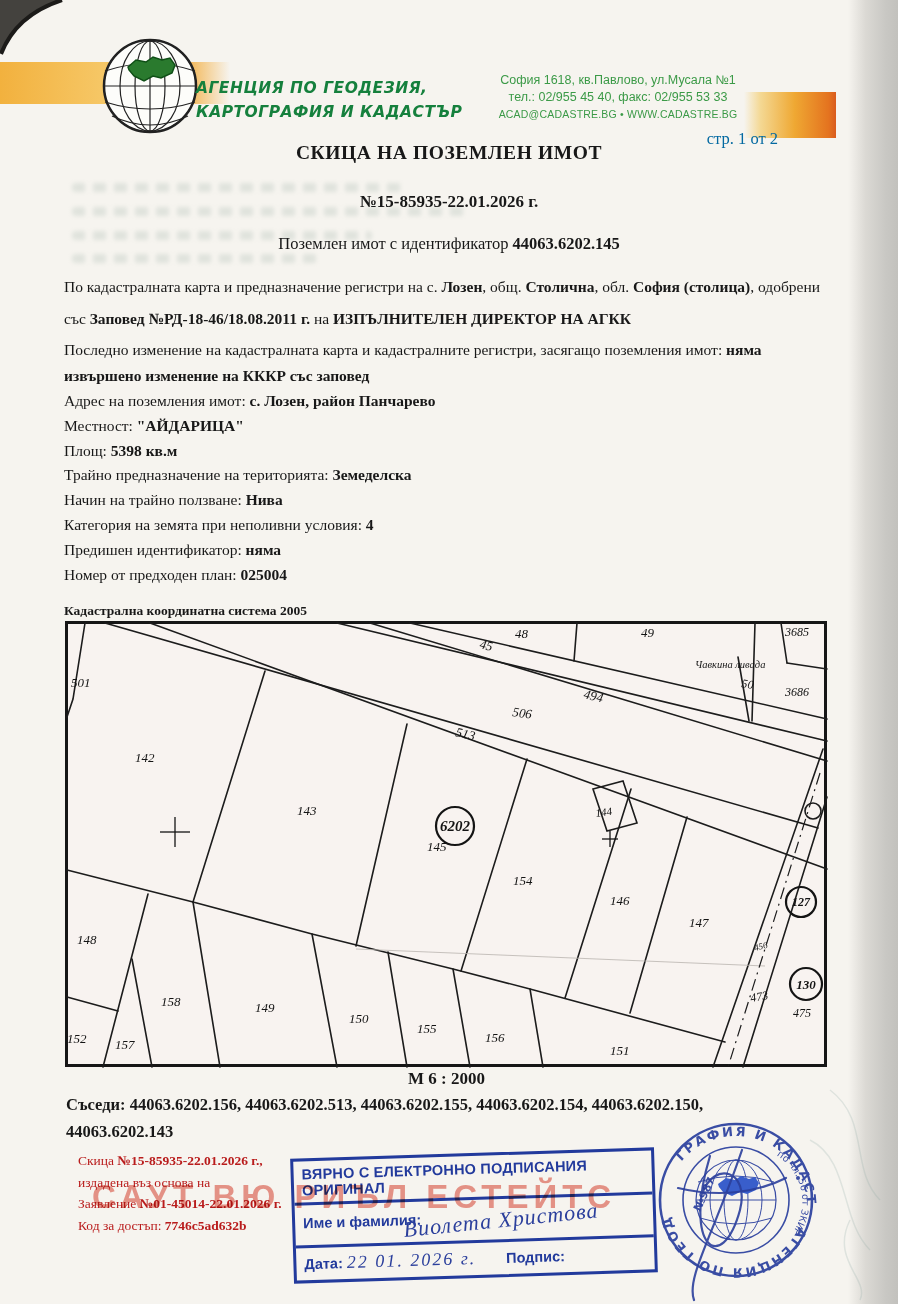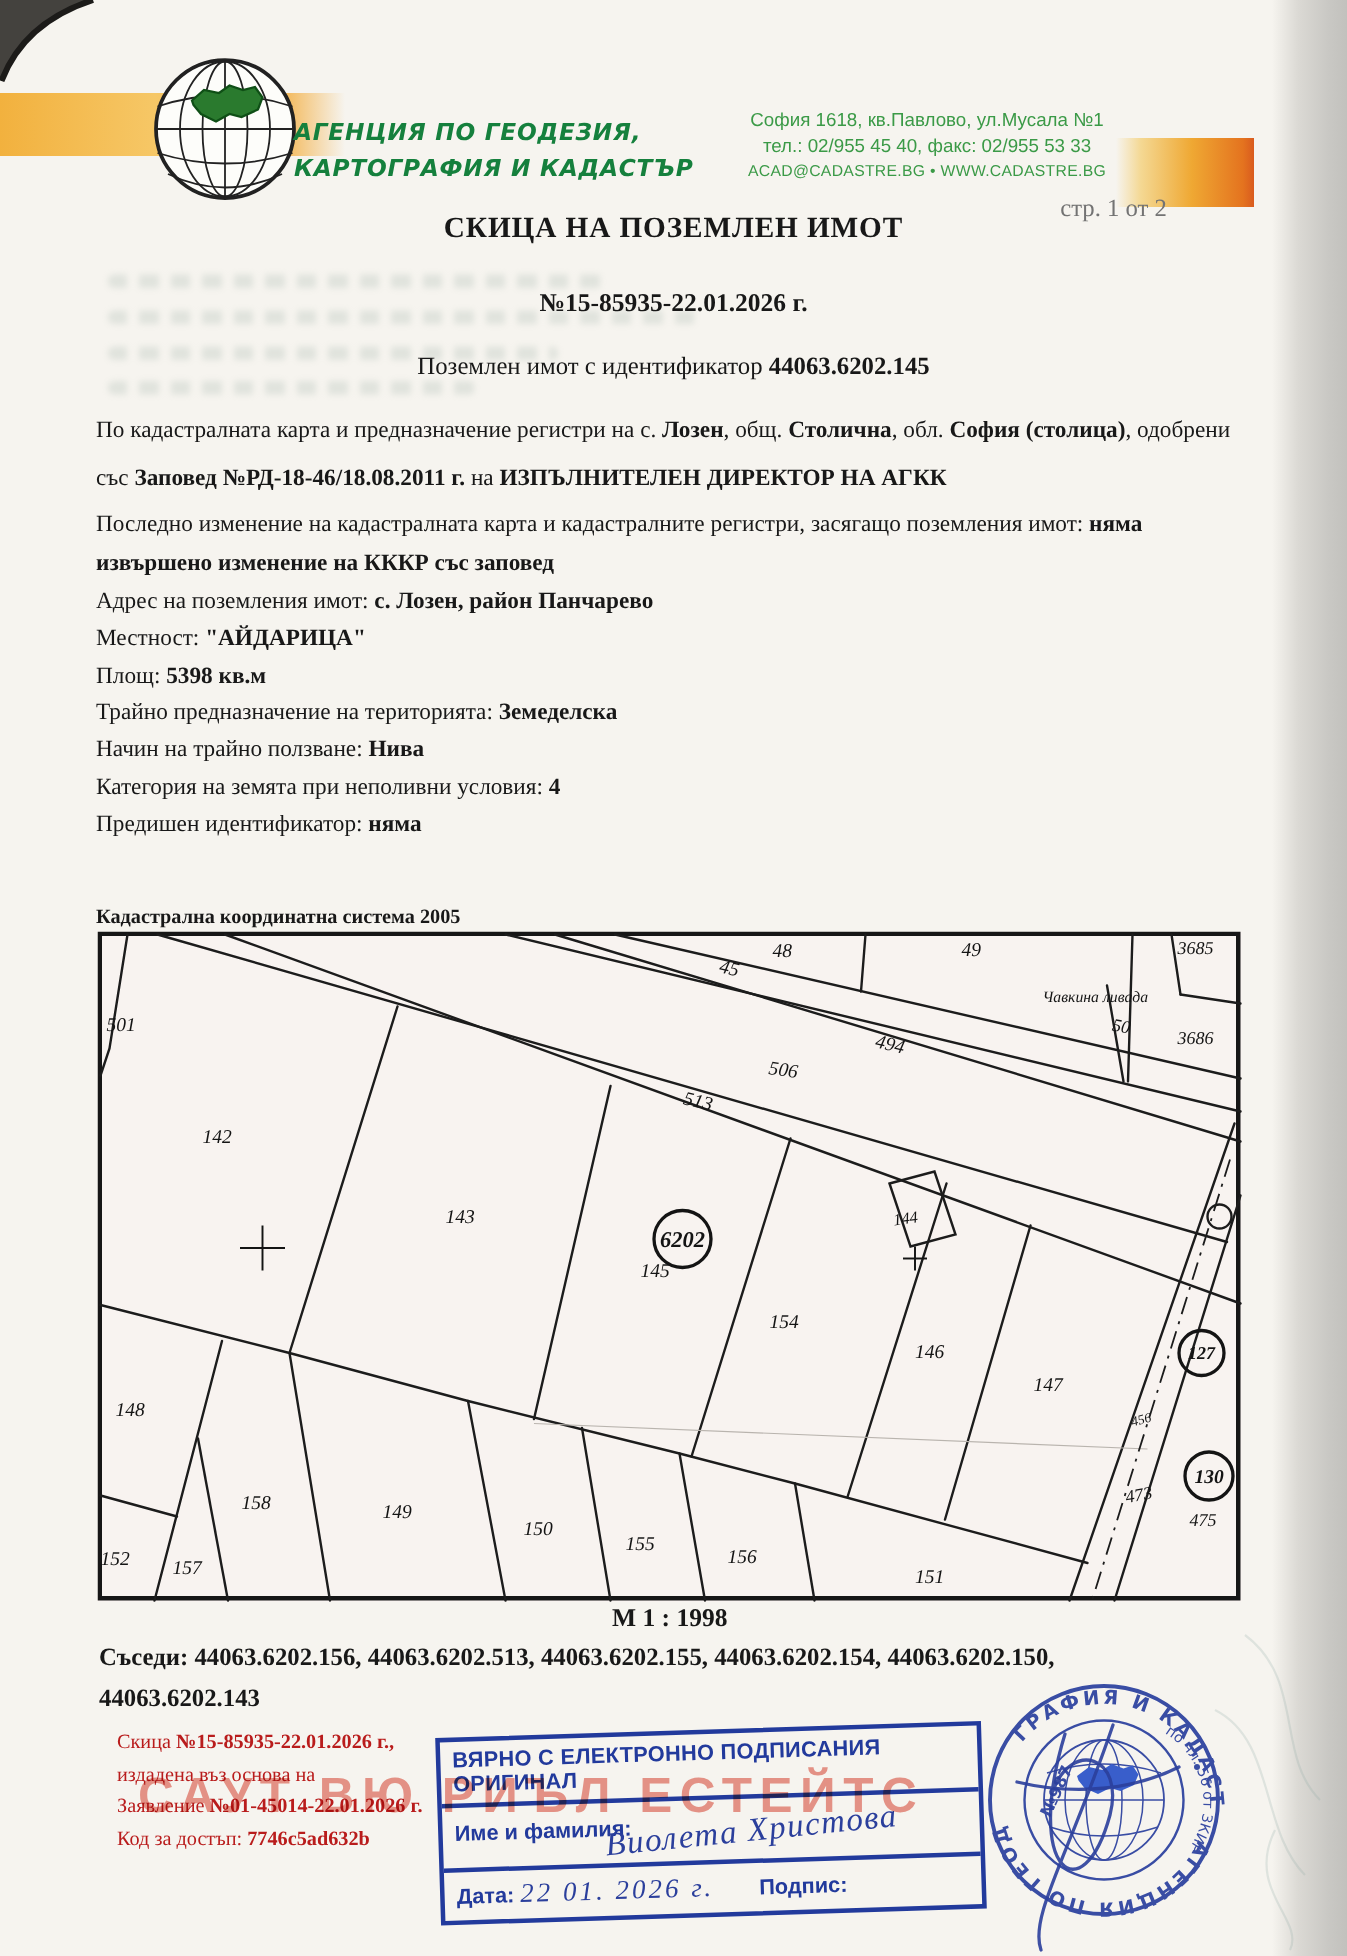--- a/index.html
+++ b/index.html
@@ -14,21 +14,21 @@
   
   .bar-left{left:0;top:62px;width:230px;height:42px;
      background:linear-gradient(90deg,#f2b13e 0%,#f6c766 45%,#f3b045 80%,rgba(246,244,239,0) 100%);}
   .bar-right{left:744px;top:92px;width:92px;height:46px;
      background:linear-gradient(90deg,rgba(246,244,239,0) 0%,#f4d893 18%,#efa833 55%,#e4731f 92%,#d95b1e 100%);}
   .agency-name{left:196px;top:76px;width:300px;font-family:"DejaVu Sans","Liberation Sans",sans-serif;
      font-weight:bold;font-style:italic;font-size:15.5px;line-height:24px;color:#15803d;letter-spacing:.5px;}
   .contact{left:488px;top:72px;width:260px;text-align:center;font-family:"Liberation Sans","DejaVu Sans",sans-serif;
      font-size:12.5px;line-height:17px;color:#3b9a47;}
   .contact .sm{font-size:10.5px;letter-spacing:.2px;}
-  .page-ind{left:668px;top:129px;width:110px;text-align:right;font-size:16.5px;color:#737373;}
+  .page-ind{left:668px;top:129px;width:110px;text-align:right;font-size:16.5px;color:#0369a1;}
   .title-main{left:0;top:142px;width:898px;text-align:center;font-size:19.5px;font-weight:bold;letter-spacing:.6px;}
   .title-num{left:0;top:192px;width:898px;text-align:center;font-size:17px;font-weight:bold;}
   .title-id{left:0;top:234px;width:898px;text-align:center;font-size:16.5px;}
   
   .bodytext{left:64px;top:271px;width:776px;font-size:15.5px;}
   .bodytext p{margin:0;}
   .p-big{line-height:31.5px;margin-bottom:3px !important;}
   .p-two{line-height:25.5px;margin-bottom:1px !important;}
   .p-one{line-height:24.8px;}
   .coordsys{left:64px;top:603px;font-size:13.5px;font-weight:bold;}
@@ -112,20 +112,21 @@
   <div class="abs bodytext">
     <p class="p-big"><span>По кадастралната карта и предназначение регистри на с. </span><b>Лозен</b><span>, общ. </span><b>Столична</b><span>, обл. </span><b>София (столица)</b><span>, одобрени със </span><b>Заповед №РД-18-46/18.08.2011 г.</b><span> на </span><b>ИЗПЪЛНИТЕЛЕН ДИРЕКТОР НА АГКК</b></p>
     <p class="p-two"><span>Последно изменение на кадастралната карта и кадастралните регистри, засягащо поземления имот: </span><b>няма извършено изменение на КККР със заповед</b></p>
     <p class="p-one"><span>Адрес на поземления имот: </span><b>с. Лозен, район Панчарево</b></p>
     <p class="p-one"><span>Местност: </span><b>"АЙДАРИЦА"</b></p>
     <p class="p-one"><span>Площ: </span><b>5398 кв.м</b></p>
     <p class="p-one"><span>Трайно предназначение на територията: </span><b>Земеделска</b></p>
     <p class="p-one"><span>Начин на трайно ползване: </span><b>Нива</b></p>
     <p class="p-one"><span>Категория на земята при неполивни условия: </span><b>4</b></p>
     <p class="p-one"><span>Предишен идентификатор: </span><b>няма</b></p>
+    <p class="p-one"><span>Номер от предходен план: </span><b>025004</b></p>
   </div>
 
   <div class="abs coordsys">Кадастрална координатна система 2005</div>
 
   <div class="abs mapwrap">
     <svg id="map-svg" width="763" height="447" viewBox="0 0 763 447">
       <rect class="mborder" x="1.5" y="1.5" width="759" height="443"></rect>
       <g class="mline">
         <path d="M20,2 L8,78 L2,96"></path>
         <path d="M40,2 L753,207"></path>
@@ -205,21 +206,21 @@
           <line x1="95" x2="125" y1="211" y2="211"></line>
           <line x1="110" x2="110" y1="196" y2="226"></line>
         </g>
         <g class="mcross">
           <line x1="537" x2="553" y1="218" y2="218"></line>
           <line x1="545" x2="545" y1="210" y2="226"></line>
         </g>
       </svg>
   </div>
 
-  <div class="abs scale">М 1 : 1998</div>
+  <div class="abs scale">М 6 : 2000</div>
 
   <div class="abs neigh"><b>Съседи: </b><b>44063.6202.156, 44063.6202.513, 44063.6202.155, 44063.6202.154, 44063.6202.150, 44063.6202.143</b></div>
 
   <div class="abs issue">
     <div><span>Скица </span><b>№15-85935-22.01.2026 г.,</b></div>
     <div><span>издадена въз основа на</span></div>
     <div><span>Заявление </span><b>№01-45014-22.01.2026 г.</b></div>
     <div><span>Код за достъп: </span><b>7746c5ad632b</b></div>
   </div>
 

